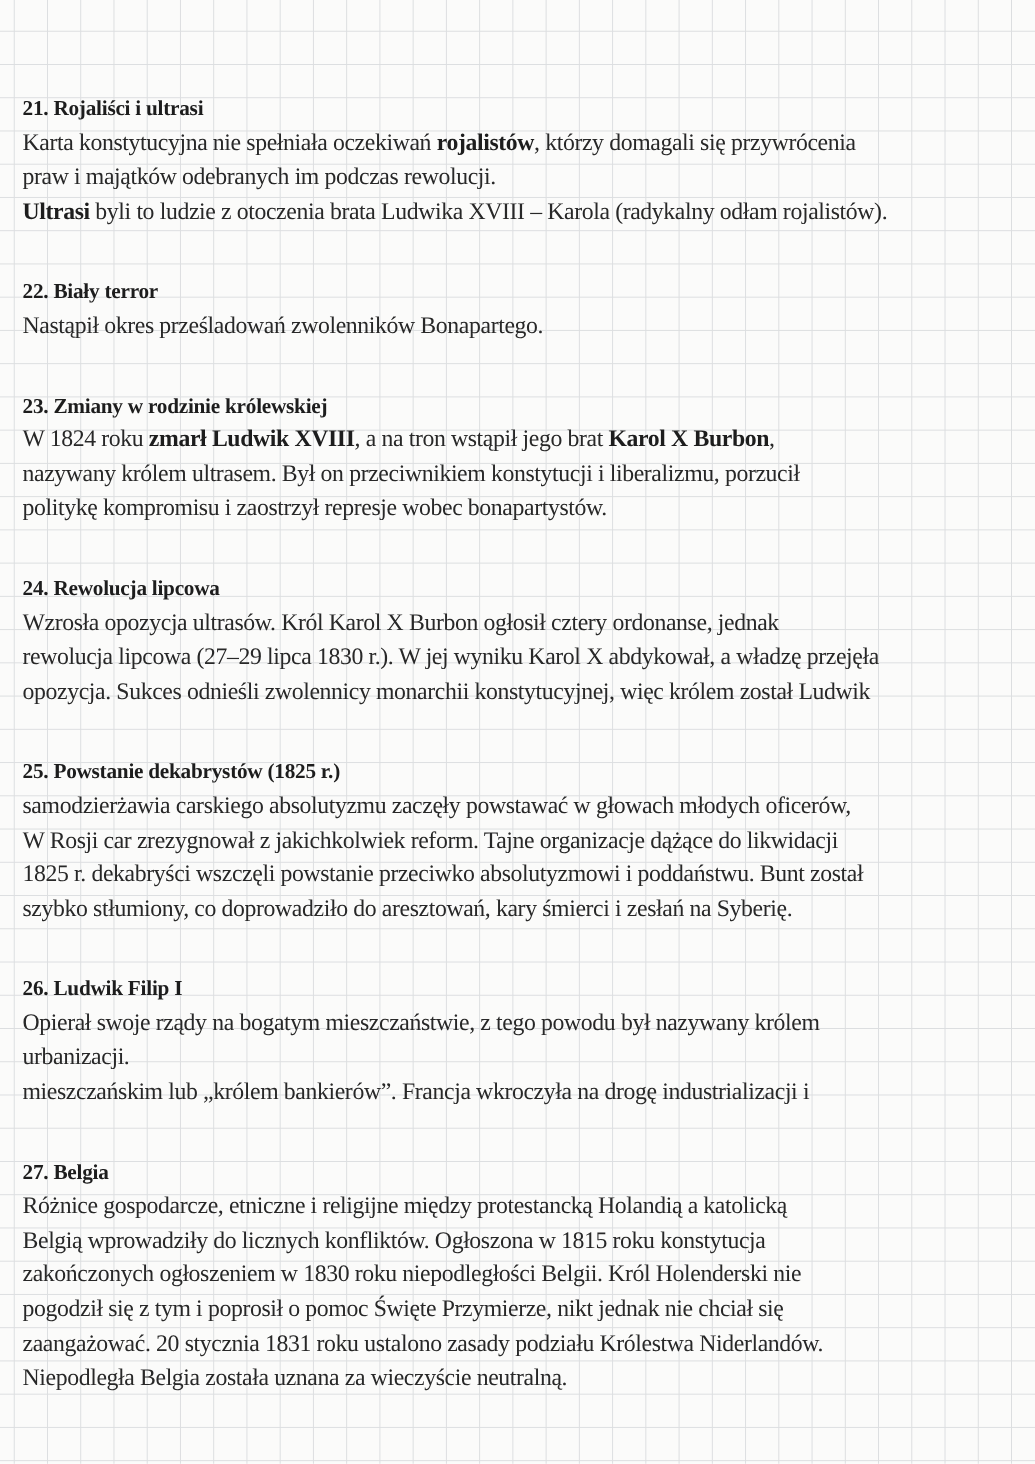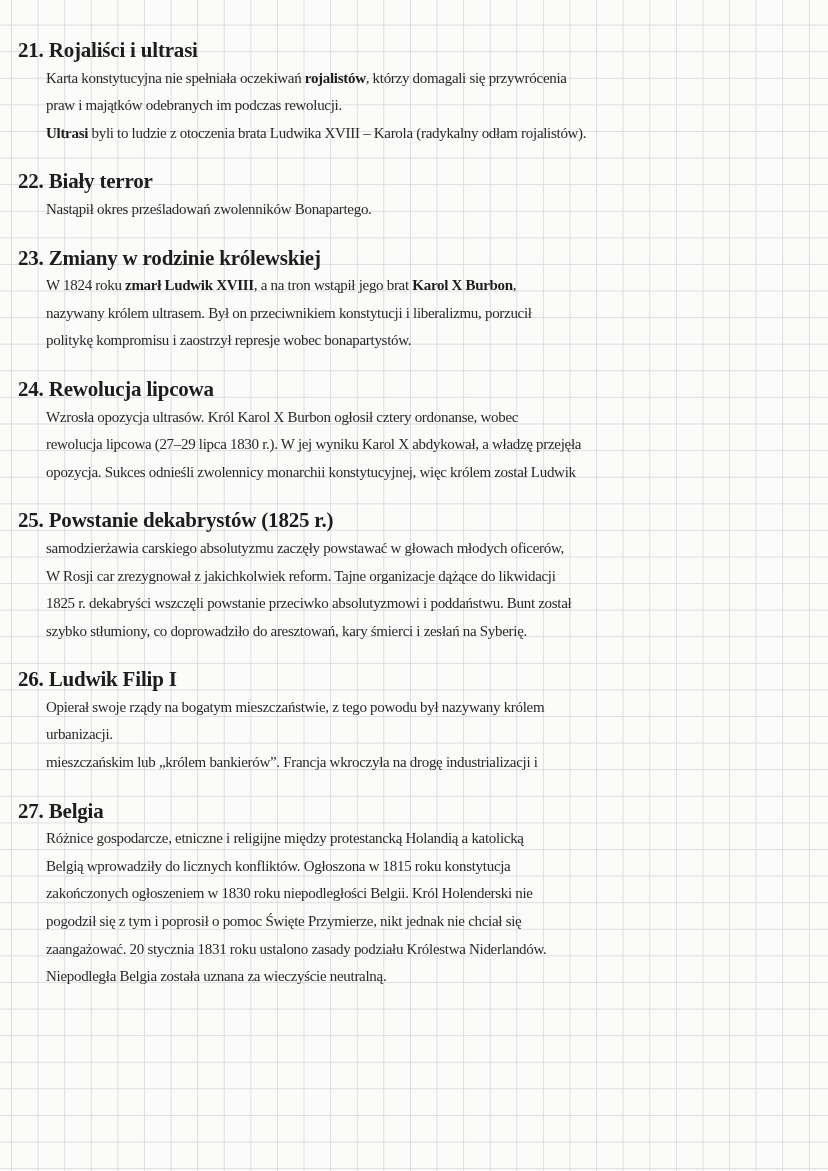--- a/index.html
+++ b/index.html
@@ -24,34 +24,34 @@
       linear-gradient(to bottom, var(--grid-line) 1px, transparent 1px);
     background-size: 26.6px 26.6px;
     background-position: 11px -2px;
   }
   .notes {
     padding: 37px 6px 0 18px;
   }
   .note-section { margin-bottom: 21px; }
   .note-section:last-child { margin-bottom: 0; }
   h2.heading {
-    font-size: 21px;
+    font-size: 17px;
     font-weight: bold;
     line-height: 27.6px;
     white-space: nowrap;
     color: #1d1d1d;
     letter-spacing: -0.2px;
+    margin-top: 36px;
   }
   .line {
-    font-size: 15px;
+    font-size: 19px;
     line-height: 27.6px;
     white-space: nowrap;
     letter-spacing: -0.3px;
     overflow: hidden;
-    margin-left: 28px;
   }
   .line .b { font-weight: bold; color: #1d1d1d; }
 </style>
 </head>
 <body>
 
 <div class="page">
   <main class="notes">
 
     <section class="note-section">
@@ -68,21 +68,21 @@
 
     <section class="note-section">
       <h2 class="heading"><span>23.</span> <span>Zmiany w rodzinie królewskiej</span></h2>
       <div class="line"><span>W 1824 roku </span><span class="b">zmarł Ludwik XVIII</span><span>, a na tron wstąpił jego brat </span><span class="b">Karol X Burbon</span><span>,</span></div>
       <div class="line"><span>nazywany królem ultrasem. Był on przeciwnikiem konstytucji i liberalizmu, porzucił</span></div>
       <div class="line"><span>politykę kompromisu i zaostrzył represje wobec bonapartystów.</span></div>
     </section>
 
     <section class="note-section">
       <h2 class="heading"><span>24.</span> <span>Rewolucja lipcowa</span></h2>
-      <div class="line"><span>Wzrosła opozycja ultrasów. Król Karol X Burbon ogłosił cztery ordonanse, wobec</span></div>
+      <div class="line"><span>Wzrosła opozycja ultrasów. Król Karol X Burbon ogłosił cztery ordonanse, jednak</span></div>
       <div class="line"><span>rewolucja lipcowa (27–29 lipca 1830 r.). W jej wyniku Karol X abdykował, a władzę przejęła</span></div>
       <div class="line"><span>opozycja. Sukces odnieśli zwolennicy monarchii konstytucyjnej, więc królem został Ludwik</span></div>
     </section>
 
     <section class="note-section">
       <h2 class="heading"><span>25.</span> <span>Powstanie dekabrystów (1825 r.)</span></h2>
       <div class="line"><span>samodzierżawia carskiego absolutyzmu zaczęły powstawać w głowach młodych oficerów,</span></div>
       <div class="line"><span>W Rosji car zrezygnował z jakichkolwiek reform. Tajne organizacje dążące do likwidacji</span></div>
       <div class="line"><span>1825 r. dekabryści wszczęli powstanie przeciwko absolutyzmowi i poddaństwu. Bunt został</span></div>
       <div class="line"><span>szybko stłumiony, co doprowadziło do aresztowań, kary śmierci i zesłań na Syberię.</span></div>

